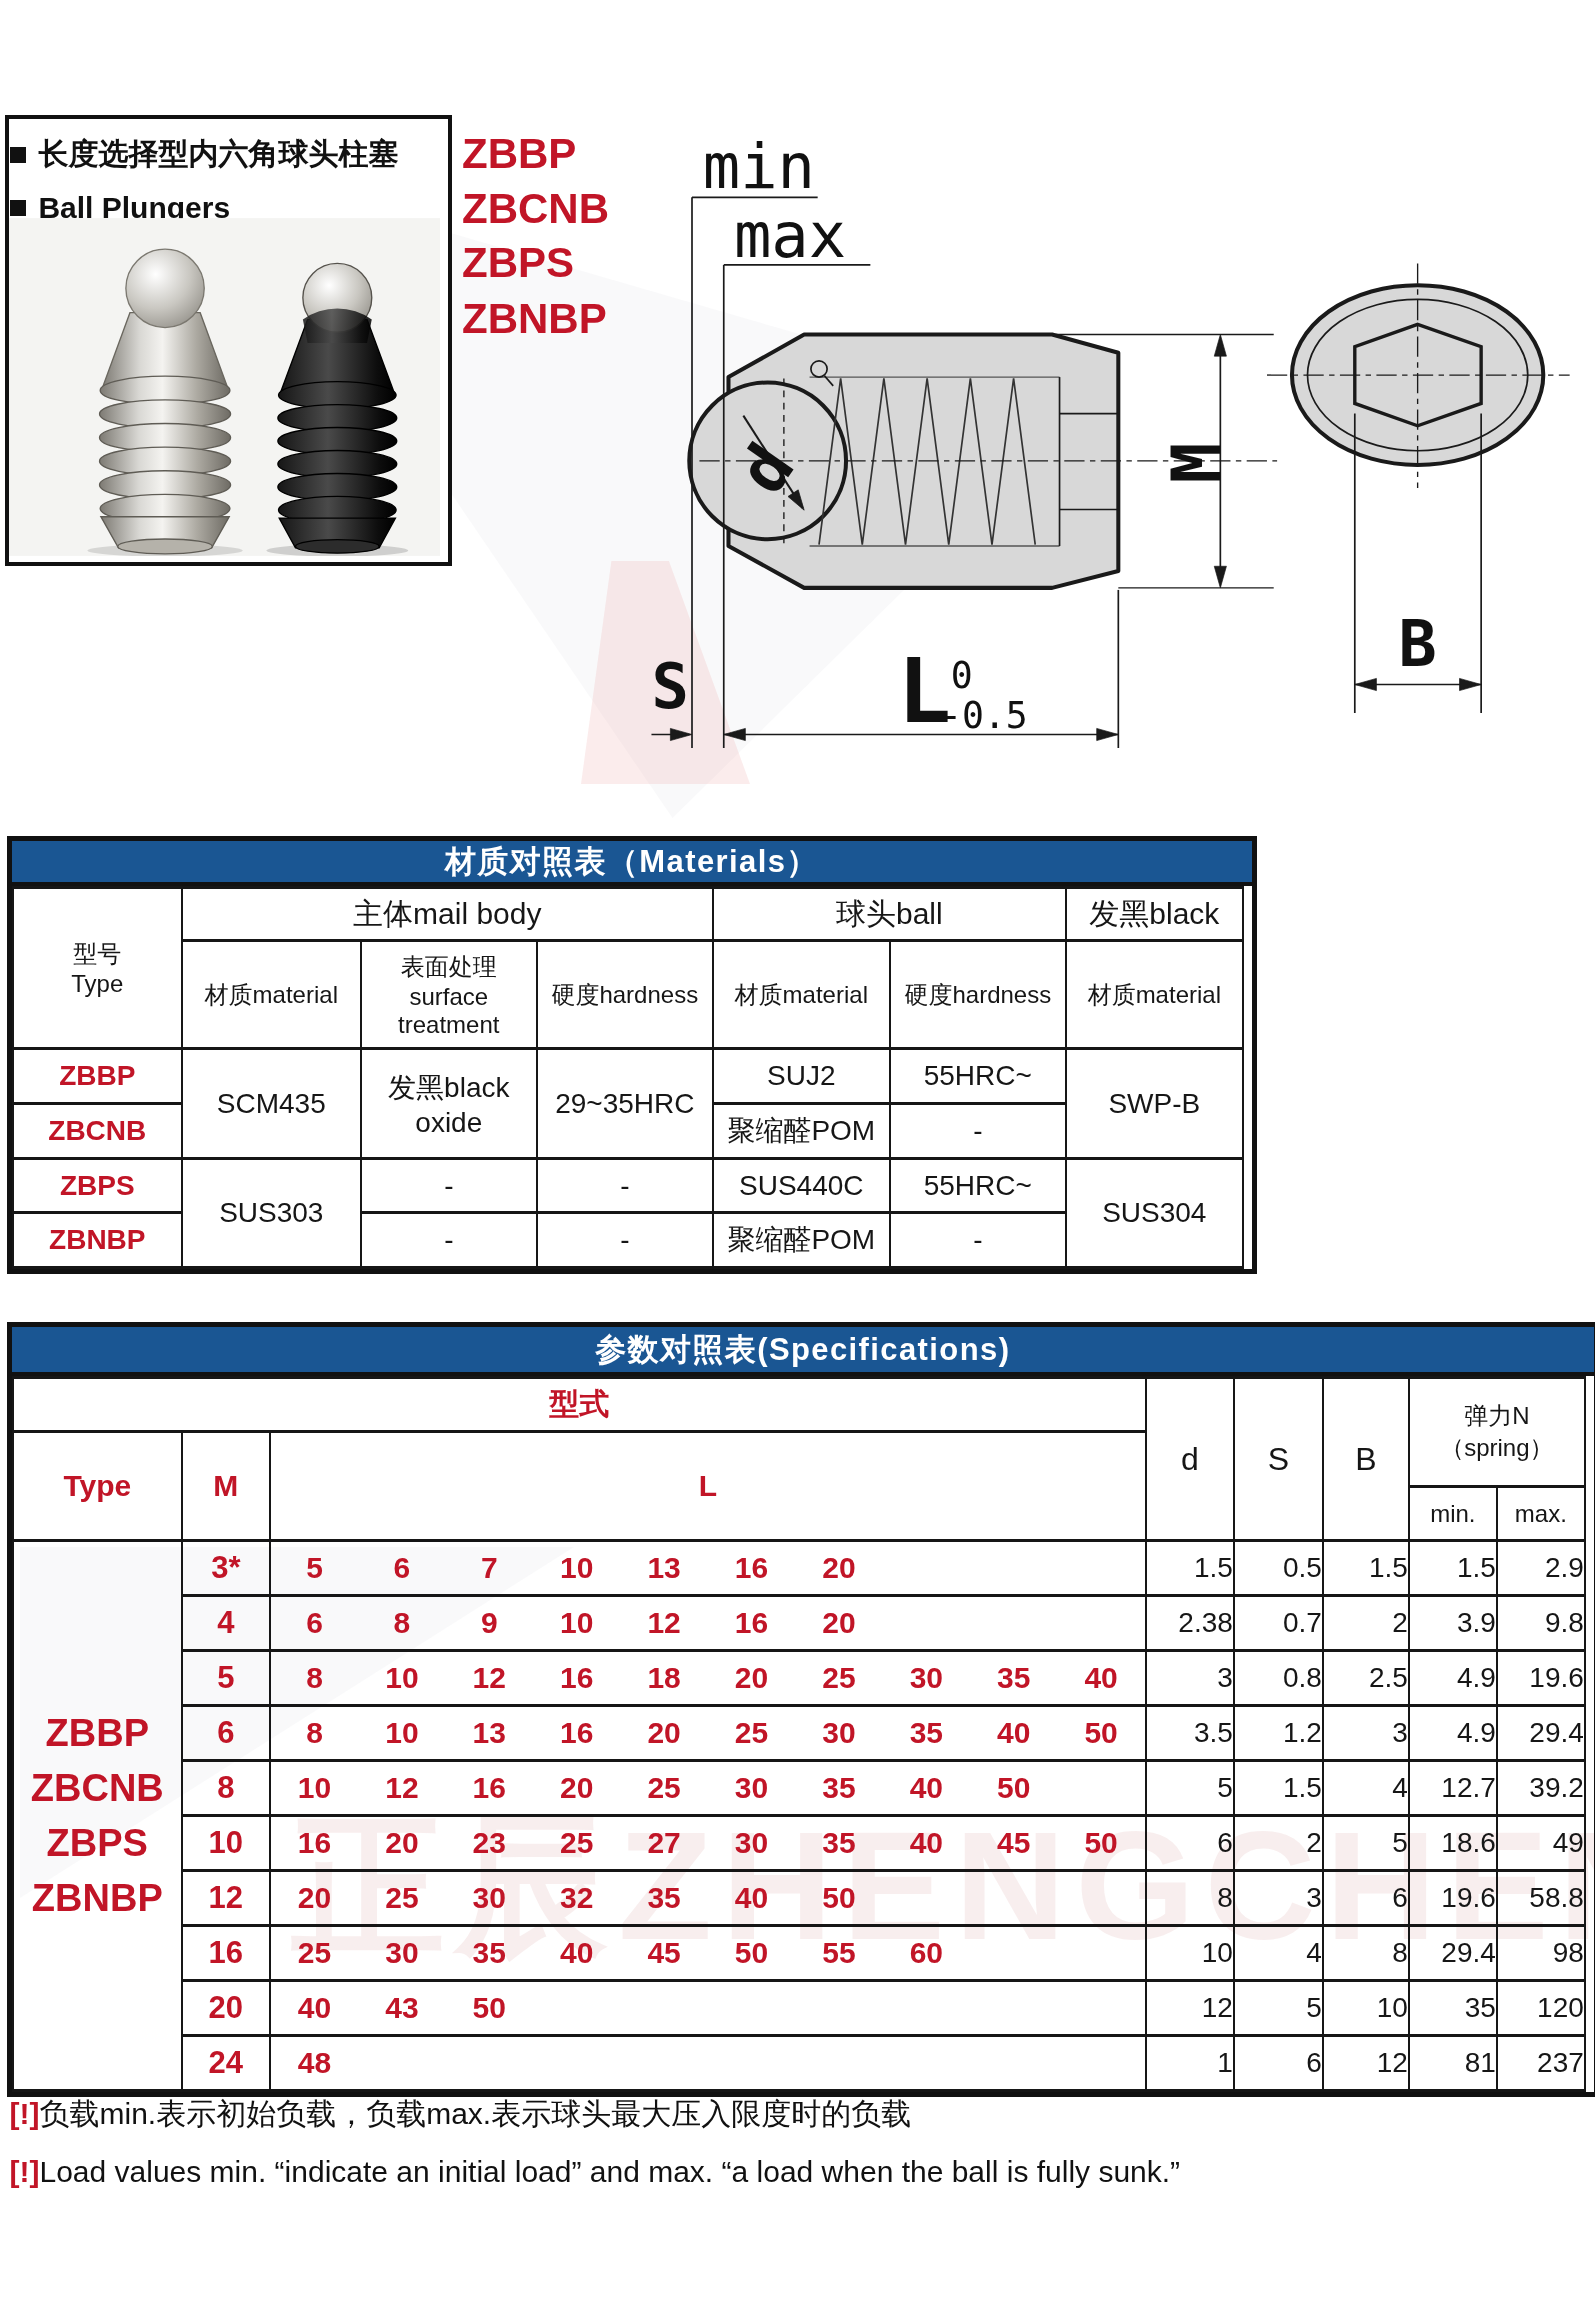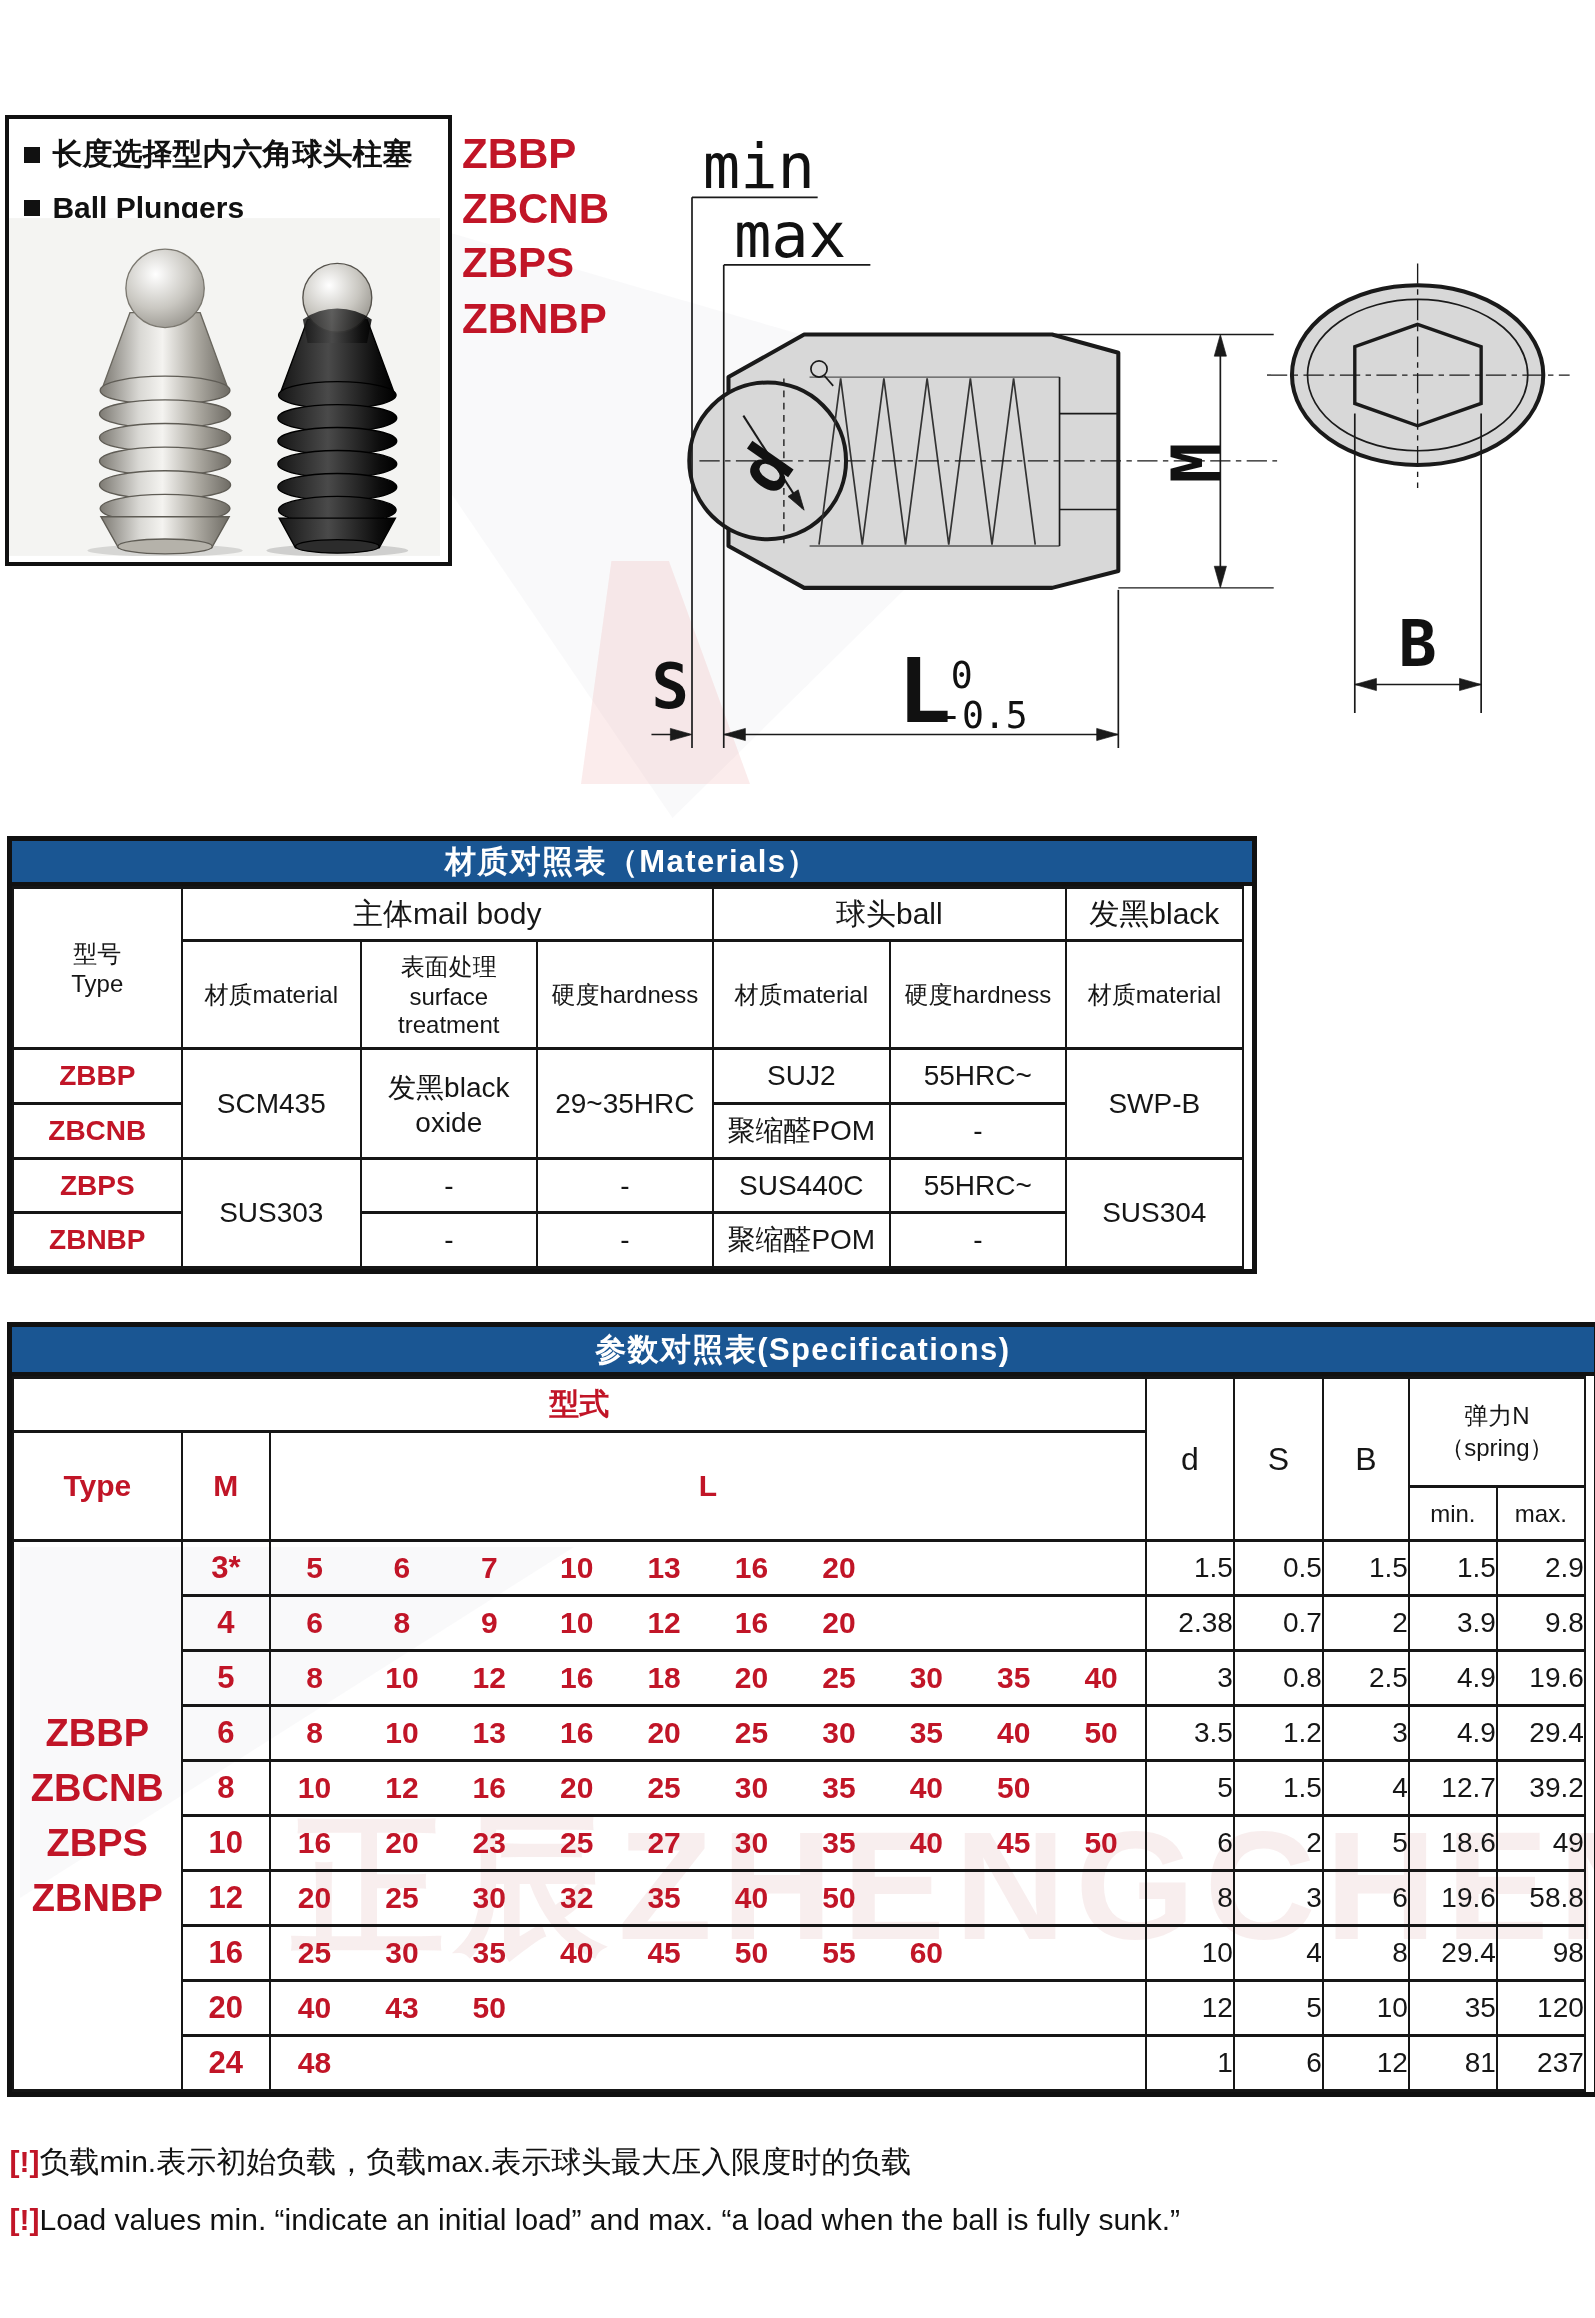--- a/index.html
+++ b/index.html
@@ -11,21 +11,21 @@
   .wm-tri1{left:581px;top:561px;width:169px;height:223px;background:rgba(231,150,150,0.18);
            clip-path:polygon(18% 0,52% 0,100% 100%,0 100%);}
   .wm-tri2{left:230px;top:169px;width:851px;height:649px;background:rgba(140,145,160,0.05);
            clip-path:polygon(0 0,100% 38%,52% 100%);}
   .wm-tri3{left:20px;top:1547px;width:554px;height:351px;background:rgba(140,145,160,0.05);
            clip-path:polygon(0 0,100% 0,0 100%);}
   .wm-text{left:291px;top:1784px;width:1304px;font-size:154px;font-weight:bold;letter-spacing:9.5px;
            color:rgba(186,84,84,0.10);white-space:nowrap;}
   
   .product-box{left:5.4px;top:115px;width:439px;height:443px;border:4px solid #111;background:#fff;}
-  .title-line{position:absolute;left:15px;display:flex;align-items:center;gap:12px;
+  .title-line{position:absolute;left:1px;display:flex;align-items:center;gap:12px;
               font-size:30px;font-weight:600;color:#111;white-space:nowrap;}
   .bullet{width:16px;height:16px;background:#111;flex:0 0 auto;}
   .photo-svg{position:absolute;left:0px;top:99px;}
   .model-label{position:absolute;left:462px;font-size:42px;font-weight:bold;color:#c11527;white-space:nowrap;}
   
   .drawing{left:642px;top:108px;}
   .cad{font-family:"DejaVu Sans Mono",monospace;fill:#111;}
   
   .section{position:absolute;border:5.4px solid #111;background:transparent;}
   .banner{display:flex;align-items:center;justify-content:center;background:#1a5693;color:#fff;
@@ -37,21 +37,21 @@
   .bold{font-weight:bold;}
   .pre{white-space:pre-line;}
   .hdr{font-size:24px;}
   .hdr-big{font-size:30px;}
   .typecell div{font-size:38px;font-weight:bold;color:#c11527;line-height:55px;}
   .mcell{font-size:31px;font-weight:bold;color:#c11527;}
   .lgrid{display:grid;grid-template-columns:repeat(10,1fr);align-items:center;height:100%;}
   .lgrid span{font-size:30px;font-weight:bold;color:#c11527;}
   .val{font-size:28px;text-align:right;}
   
-  .note{position:absolute;left:9.5px;font-size:30px;color:#111;white-space:nowrap;margin-top:48px;}
+  .note{position:absolute;left:9.5px;font-size:30px;color:#111;white-space:nowrap;}
   .note .mark{color:#c11527;font-weight:bold;}
 </style>
 </head>
 <body>
 
 <div class="page">
 
   <div class="wm wm-tri2"></div>
   <div class="wm wm-tri1"></div>
   <div class="wm wm-tri3"></div>

